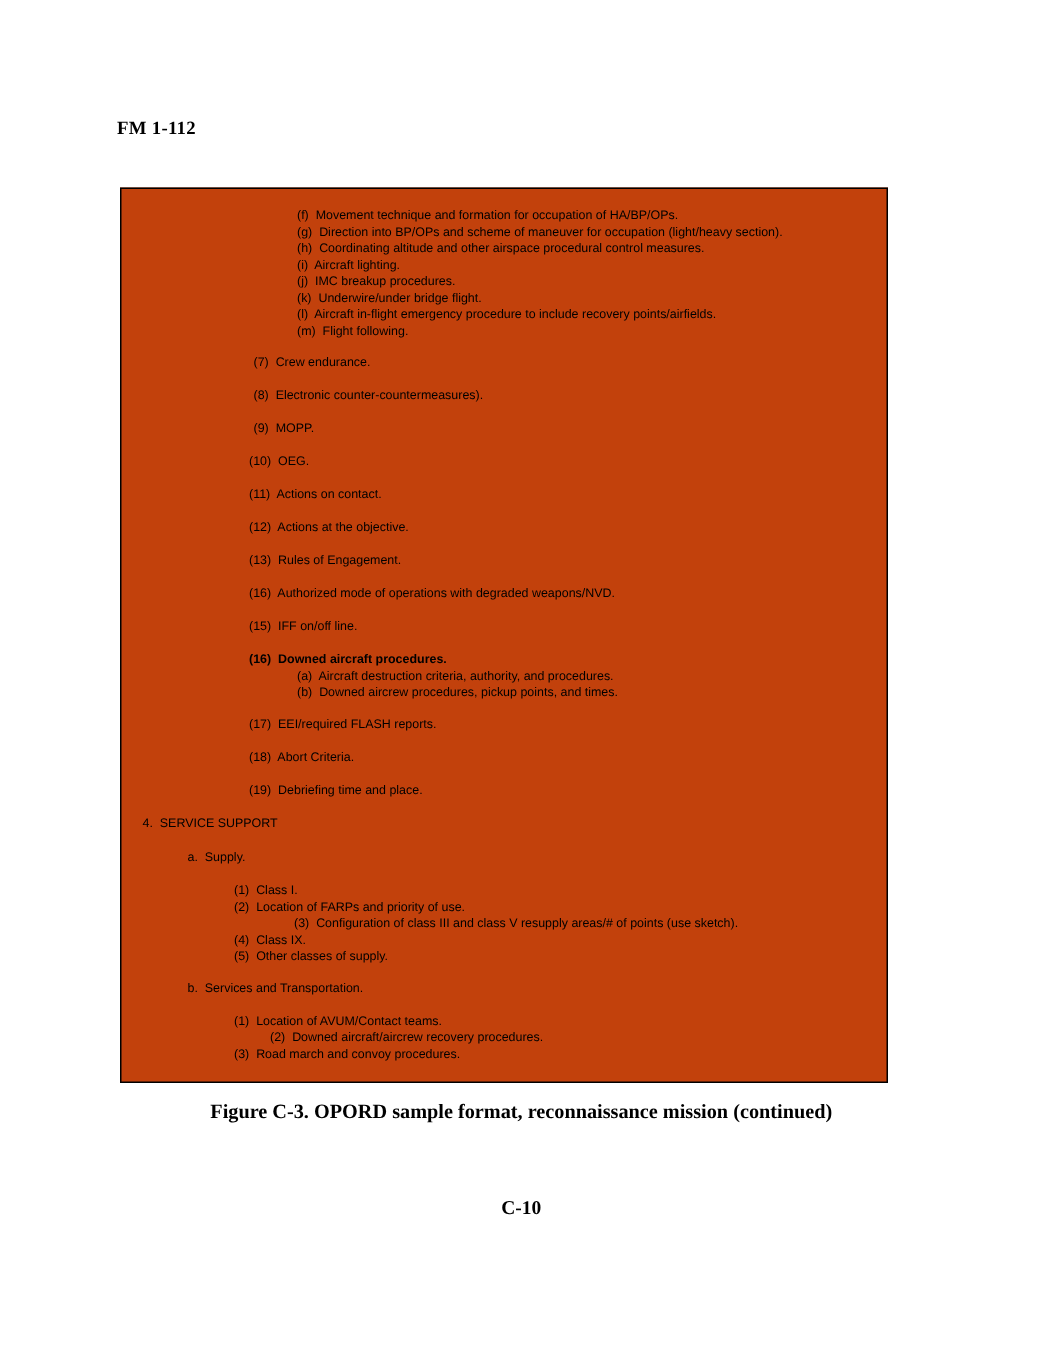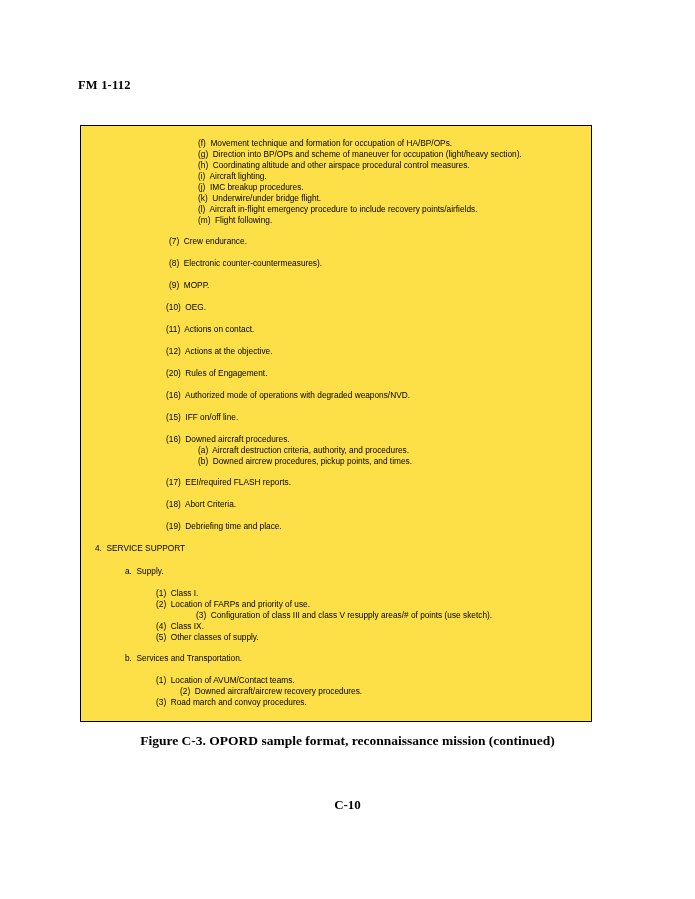--- a/index.html
+++ b/index.html
@@ -31,21 +31,21 @@
     letter-spacing: 0.2px;
   }
   .figure-box {
     position: absolute;
     left: 80px;
     top: 125px;
     width: 512px;
     height: 597px;
     border: 1.4px solid #000;
     box-sizing: border-box;
-    background: #fde047;
+    background: #c2410c;
   }
   .content {
     position: relative;
     width: 100%;
     height: 100%;
     font-size: 8.2px;
     line-height: 11.6px;
   }
   .ln {
     position: absolute;
@@ -90,24 +90,24 @@
         <div class="ln" style="left: 117px; top: 56px;">(j)  IMC breakup procedures.</div>
         <div class="ln" style="left: 117px; top: 67px;">(k)  Underwire/under bridge flight.</div>
         <div class="ln" style="left: 117px; top: 78px;">(l)  Aircraft in-flight emergency procedure to include recovery points/airfields.</div>
         <div class="ln" style="left: 117px; top: 89px;">(m)  Flight following.</div>
         <div class="ln" style="left: 88px; top: 110px;">(7)  Crew endurance.</div>
         <div class="ln" style="left: 88px; top: 132px;">(8)  Electronic counter-countermeasures).</div>
         <div class="ln" style="left: 88px; top: 154px;">(9)  MOPP.</div>
         <div class="ln" style="left: 85px; top: 176px;">(10)  OEG.</div>
         <div class="ln" style="left: 85px; top: 198px;">(11)  Actions on contact.</div>
         <div class="ln" style="left: 85px; top: 220px;">(12)  Actions at the objective.</div>
-        <div class="ln" style="left: 85px; top: 242px;">(20)  Rules of Engagement.</div>
+        <div class="ln" style="left: 85px; top: 242px;">(13)  Rules of Engagement.</div>
         <div class="ln" style="left: 85px; top: 264px;">(16)  Authorized mode of operations with degraded weapons/NVD.</div>
         <div class="ln" style="left: 85px; top: 286px; text-align: right;">(15)  IFF on/off line.</div>
-        <div class="ln" style="left: 85px; top: 308px;">(16)  Downed aircraft procedures.</div>
+        <div class="ln" style="left: 85px; top: 308px; font-weight: bold;">(16)  Downed aircraft procedures.</div>
         <div class="ln" style="left: 117px; top: 319px;">(a)  Aircraft destruction criteria, authority, and procedures.</div>
         <div class="ln" style="left: 117px; top: 330px;">(b)  Downed aircrew procedures, pickup points, and times.</div>
         <div class="ln" style="left: 85px; top: 351px;">(17)  EEI/required FLASH reports.</div>
         <div class="ln" style="left: 85px; top: 373px;">(18)  Abort Criteria.</div>
         <div class="ln" style="left: 85px; top: 395px;">(19)  Debriefing time and place.</div>
         <div class="ln" style="left: 14px; top: 417px;">4.  SERVICE SUPPORT</div>
         <div class="ln" style="left: 44px; top: 440px;">a.  Supply.</div>
         <div class="ln" style="left: 75px; top: 462px;">(1)  Class I.</div>
         <div class="ln" style="left: 75px; top: 473px;">(2)  Location of FARPs and priority of use.</div>
         <div class="ln" style="left: 75px; top: 484px; margin-left: 40px;">(3)  Configuration of class III and class V resupply areas/# of points (use sketch).</div>

